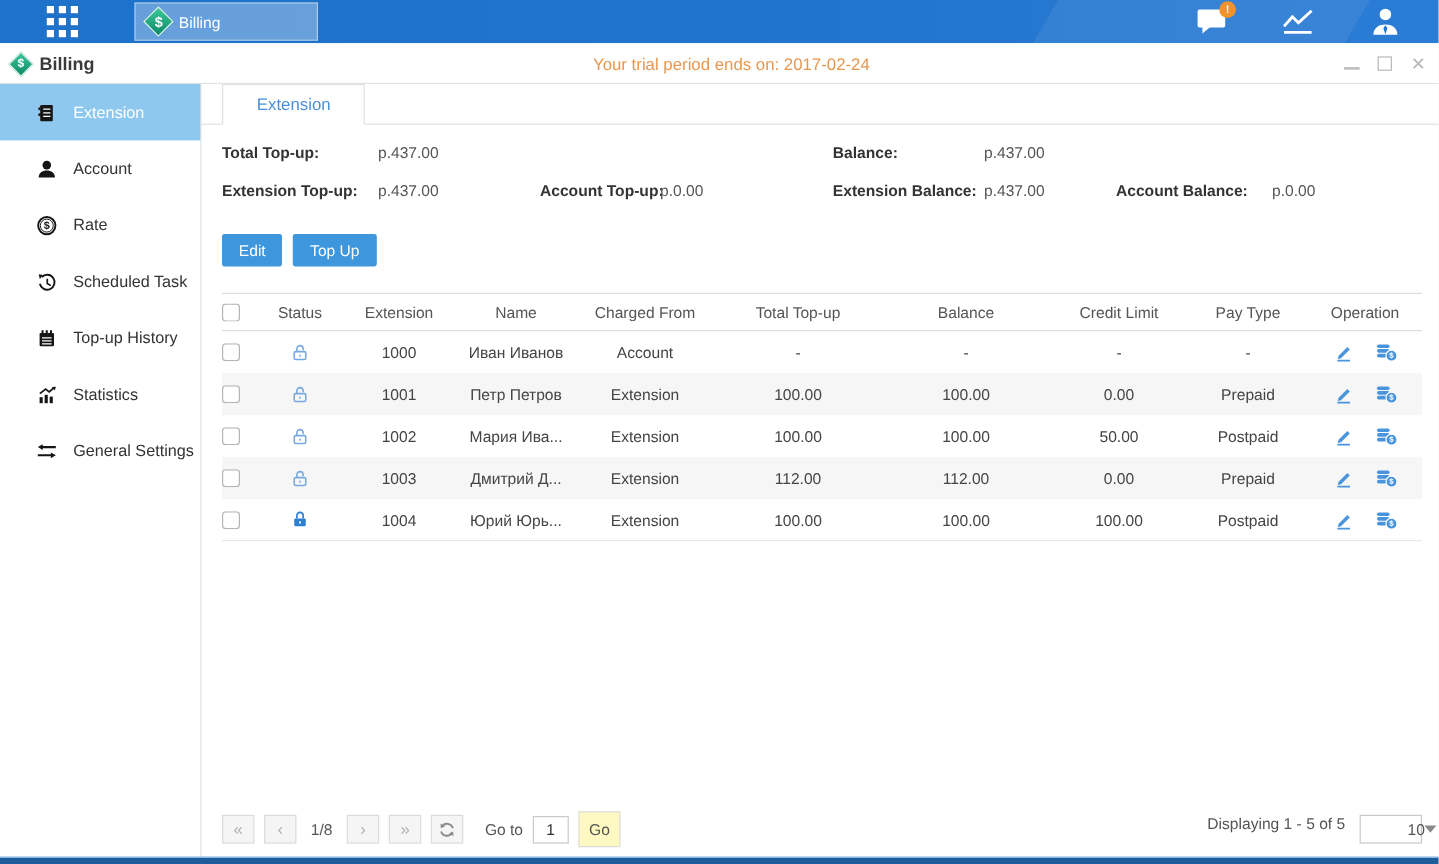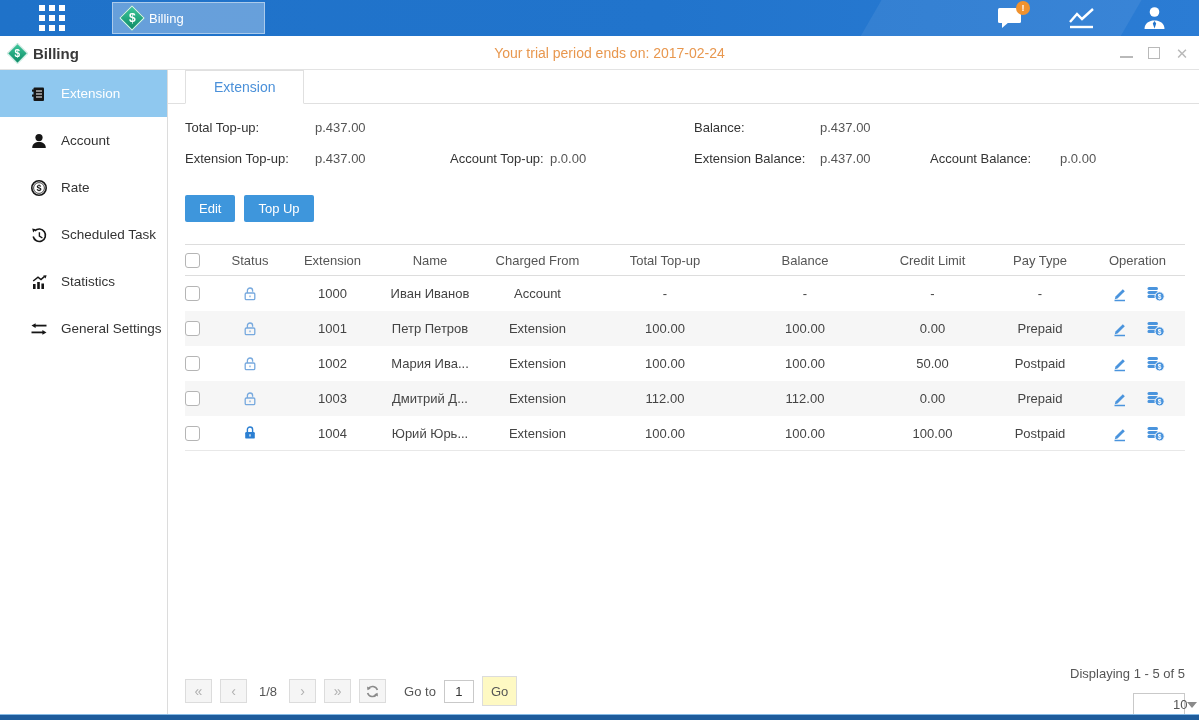--- a/index.html
+++ b/index.html
@@ -52,21 +52,21 @@
   
   .content { position:absolute; top:70px; left:168px; right:0; bottom:6px; background:#fff; }
 
   .tabstrip { position:absolute; top:0; left:0; right:0; height:34px; border-bottom:1px solid #e0e0e0; }
   .tab-active { position:absolute; left:17px; top:0; height:34px; padding:0 28px; background:#fff;
     border:1px solid #e0e0e0; border-bottom:1px solid #fff; display:flex; align-items:center;
     color:#4a90d9; font-size:14px; cursor:pointer; }
 
   .summary { position:absolute; top:34px; left:0; right:0; height:90px; }
   .sum-item { position:absolute; font-size:13px; white-space:nowrap; }
-  .sum-label { font-weight:normal; color:#333; }
+  .sum-label { font-weight:bold; color:#333; }
   .sum-value { color:#555; }
   .r1 { top:16px; } .r2 { top:47px;text-align:right; }
   .c-a { left:17px; } .c-av { left:147px; }
   .c-b { left:282px; } .c-bv { left:382px; }
   .c-c { left:526px; } .c-cv { left:652px; }
   .c-d { left:762px; } .c-dv { left:892px; }
 
   .actions { position:absolute; top:125px; left:17px; display:flex; gap:9px; }
   .btn-blue { height:27px; padding:0 14px; background:#3e96dc; border:none; border-radius:2px;
     color:#fff; font-size:13px; font-family:"Liberation Sans",sans-serif; cursor:pointer; }
@@ -94,21 +94,21 @@
     display:flex; align-items:center; justify-content:space-between; }
   .pb-left { display:flex; align-items:center; gap:8px; }
   .pg-btn { width:27px; height:24px; background:#f5f5f5; border:1px solid #dcdcdc;
     display:flex; align-items:center; justify-content:center; color:#b0b0b0; font-size:14px; cursor:pointer; }
   .pg-text { color:#555; font-size:13px; padding:0 4px; }
   .goto-label { color:#555; font-size:13px; margin-left:10px; }
   .goto-input { width:30px; height:23px; border:1px solid #c9c9c9; font-size:13px; text-align:center;
     font-family:"Liberation Sans",sans-serif; color:#333; }
   .go-btn { height:30px; padding:0 8px; background:#fef9c3; border:1px solid #dcdcdc;
     color:#555; font-size:13px; font-family:"Liberation Sans",sans-serif; cursor:pointer; }
-  .pb-right { display:flex; align-items:flex-end; gap:12px;flex-direction:column; }
+  .pb-right { display:flex; align-items:flex-start; gap:12px; }
   .displaying { color:#555; font-size:13px; }
   .pagesize { width:52px; height:24px; border:1px solid #c9c9c9; background:#fff; display:flex;
     align-items:center; justify-content:space-between; padding:0 7px; cursor:pointer; }
   .pagesize .val { font-size:13px; color:#555;margin-left:32px; }
   .pagesize .caret { width:0; height:0; border-left:5px solid transparent; border-right:5px solid transparent;
     border-top:6px solid #8a8a8a; }
 
   
   .bottom-bar { position:absolute; left:0; bottom:0; width:100%; height:6px; background:#1e5c9c;
     border-top:1px solid #86b9e4; }
@@ -219,20 +219,34 @@
     </div>
     <div class="side-item">
       <span class="sicon">
         <svg width="18" height="18" viewBox="0 0 18 18">
           <path d="M3.2 10.5 a6.2 6.2 0 1 0 1.6 -5.6" fill="none" stroke="#161616" stroke-width="1.6"></path>
           <polygon points="2.2,2.6 5.8,3.2 3.2,6.4" fill="#161616"></polygon>
           <path d="M9.4 6.2 v4 l3 1.8" fill="none" stroke="#161616" stroke-width="1.4"></path>
         </svg>
       </span>
       <span>Scheduled Task</span>
+    </div>
+    <div class="side-item">
+      <span class="sicon">
+        <svg width="18" height="18" viewBox="0 0 18 18">
+          <rect x="3" y="4.5" width="12" height="11" rx="1" fill="#161616"></rect>
+          <rect x="4.6" y="2.2" width="1.7" height="3" fill="#161616"></rect>
+          <rect x="8.1" y="2.2" width="1.7" height="3" fill="#161616"></rect>
+          <rect x="11.6" y="2.2" width="1.7" height="3" fill="#161616"></rect>
+          <line x1="5" y1="8.5" x2="13" y2="8.5" stroke="#ffffff" stroke-width="1"></line>
+          <line x1="5" y1="11" x2="13" y2="11" stroke="#ffffff" stroke-width="1"></line>
+          <line x1="5" y1="13.5" x2="13" y2="13.5" stroke="#ffffff" stroke-width="1"></line>
+        </svg>
+      </span>
+      <span>Top-up History</span>
     </div>
     <div class="side-item">
       <span class="sicon">
         <svg width="18" height="18" viewBox="0 0 18 18">
           <rect x="3" y="11" width="2.6" height="5" fill="#161616"></rect>
           <rect x="7.2" y="9" width="2.6" height="7" fill="#161616"></rect>
           <rect x="11.4" y="10.5" width="2.6" height="5.5" fill="#161616"></rect>
           <polyline points="3.2,8 8,4.2 11,6.6 14.6,3.4" fill="none" stroke="#161616" stroke-width="1.5"></polyline>
           <polygon points="13.2,2.6 16.6,2.2 15.6,5.4" fill="#161616"></polygon>
         </svg>

